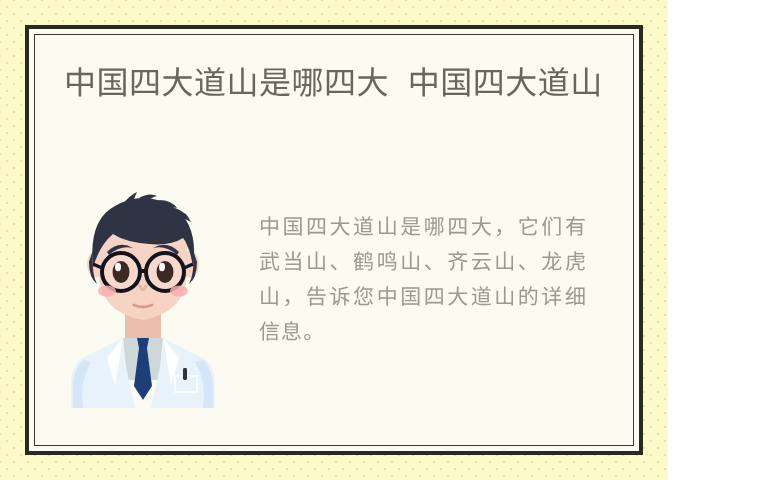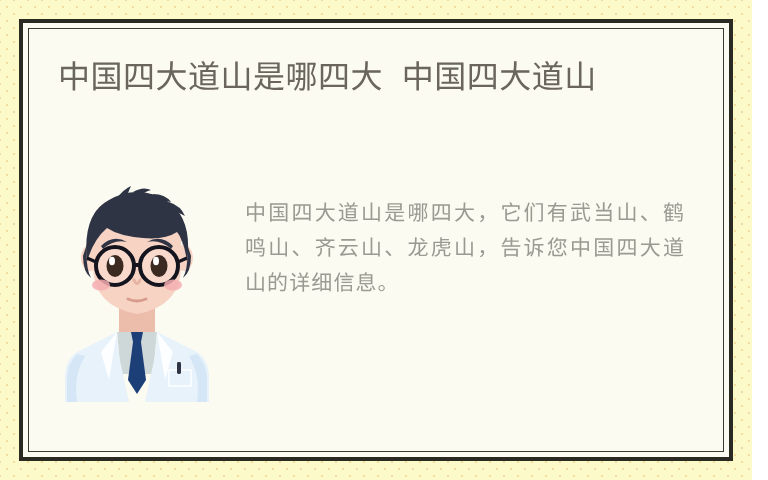--- a/index.html
+++ b/index.html
@@ -10,30 +10,30 @@
   body {
     width: 768px;
     height: 480px;
     overflow: hidden;
     font-family: "Liberation Sans", "DejaVu Sans", sans-serif;
   }
 
   
   .poster {
     position: relative;
-    width: 752px;
+    width: 668px;
     height: 480px;
     box-sizing: border-box;
     background-color: #fcfac8;
     background-image:
       radial-gradient(#f2dca0 1.1px, transparent 1.2px),
       radial-gradient(#f2dca0 1.1px, transparent 1.2px);
     background-size: 14px 14px, 14px 14px;
     background-position: 0 0, 7px 7px;
-    padding: 19px;
+    padding: 25px;
   }
 
   
   .frame-outer {
     position: relative;
     width: 100%;
     height: 100%;
     box-sizing: border-box;
     border: 4px solid #2b2a22;
     background: #fbfbf1;
@@ -85,21 +85,21 @@
     padding-left: 8px;
     box-sizing: border-box;
   }
 
   .body-cell {
     flex: 1 1 auto;
     padding-right: 30px;
   }
 
   .body-text {
-    margin: 8px;
+    margin: 16px;
     padding-top: 4px;
     font-family: "DejaVu Serif", "Liberation Serif", serif;
     font-size: 21px;
     line-height: 35px;
     letter-spacing: 1.1px;
     color: #9a9a92;
     font-weight: 400;
     text-align: justify;
   }
 

